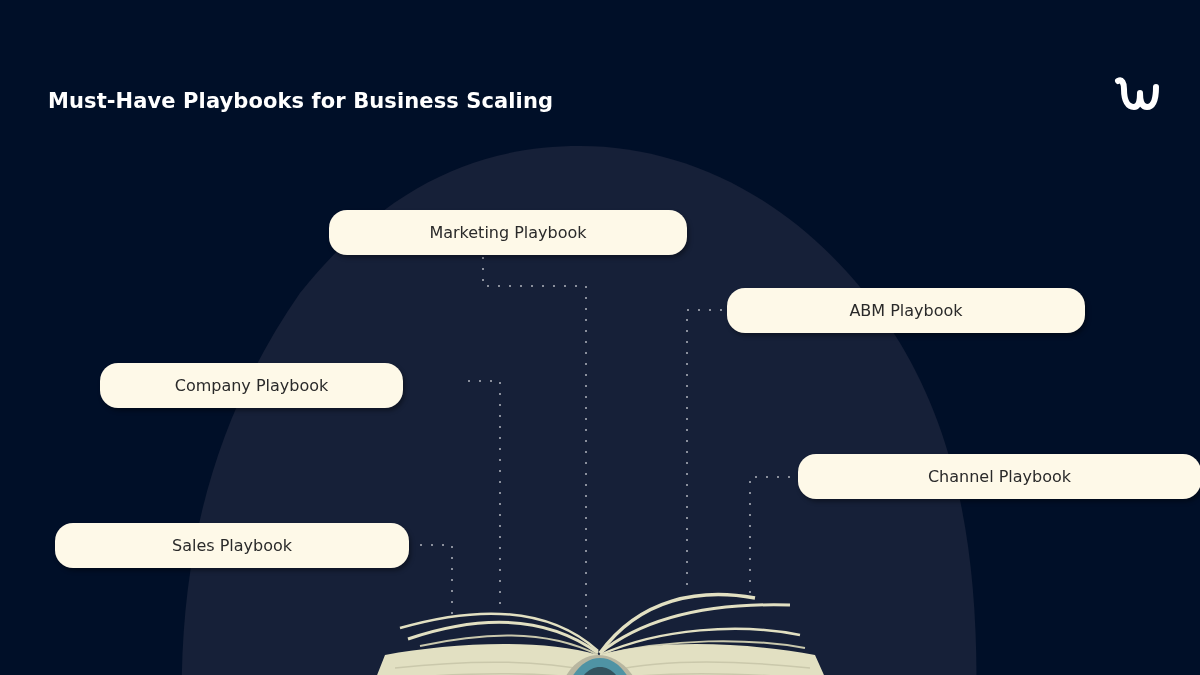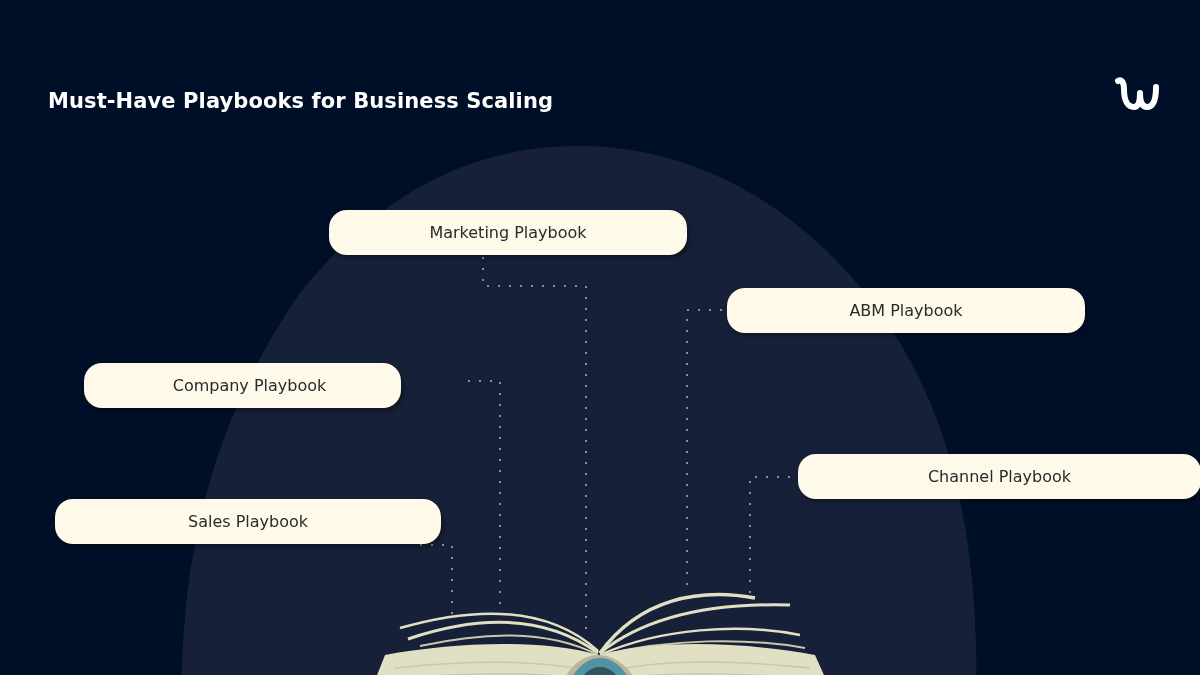--- a/index.html
+++ b/index.html
@@ -79,25 +79,25 @@
   </svg>
 
   <div class="pill" style="left:329px; top:167px; width:358px;">
     <span>Marketing Playbook</span>
   </div>
 
   <div class="pill" style="left:727px; top:245px; width:358px;align-items:center;">
     <span>ABM Playbook</span>
   </div>
 
-  <div class="pill" style="left:84px; top:320px; width:303px;padding-left:14px;">
+  <div class="pill" style="left:100px; top:320px; width:303px;">
     <span>Company Playbook</span>
   </div>
 
   <div class="pill" style="left:798px; top:411px; width:403px;">
     <span>Channel Playbook</span>
   </div>
 
-  <div class="pill" style="left:55px; top:456px; width:386px;">
+  <div class="pill" style="left:55px; top:480px; width:354px;">
     <span>Sales Playbook</span>
   </div>
 
 </div>
 
 </body></html>

